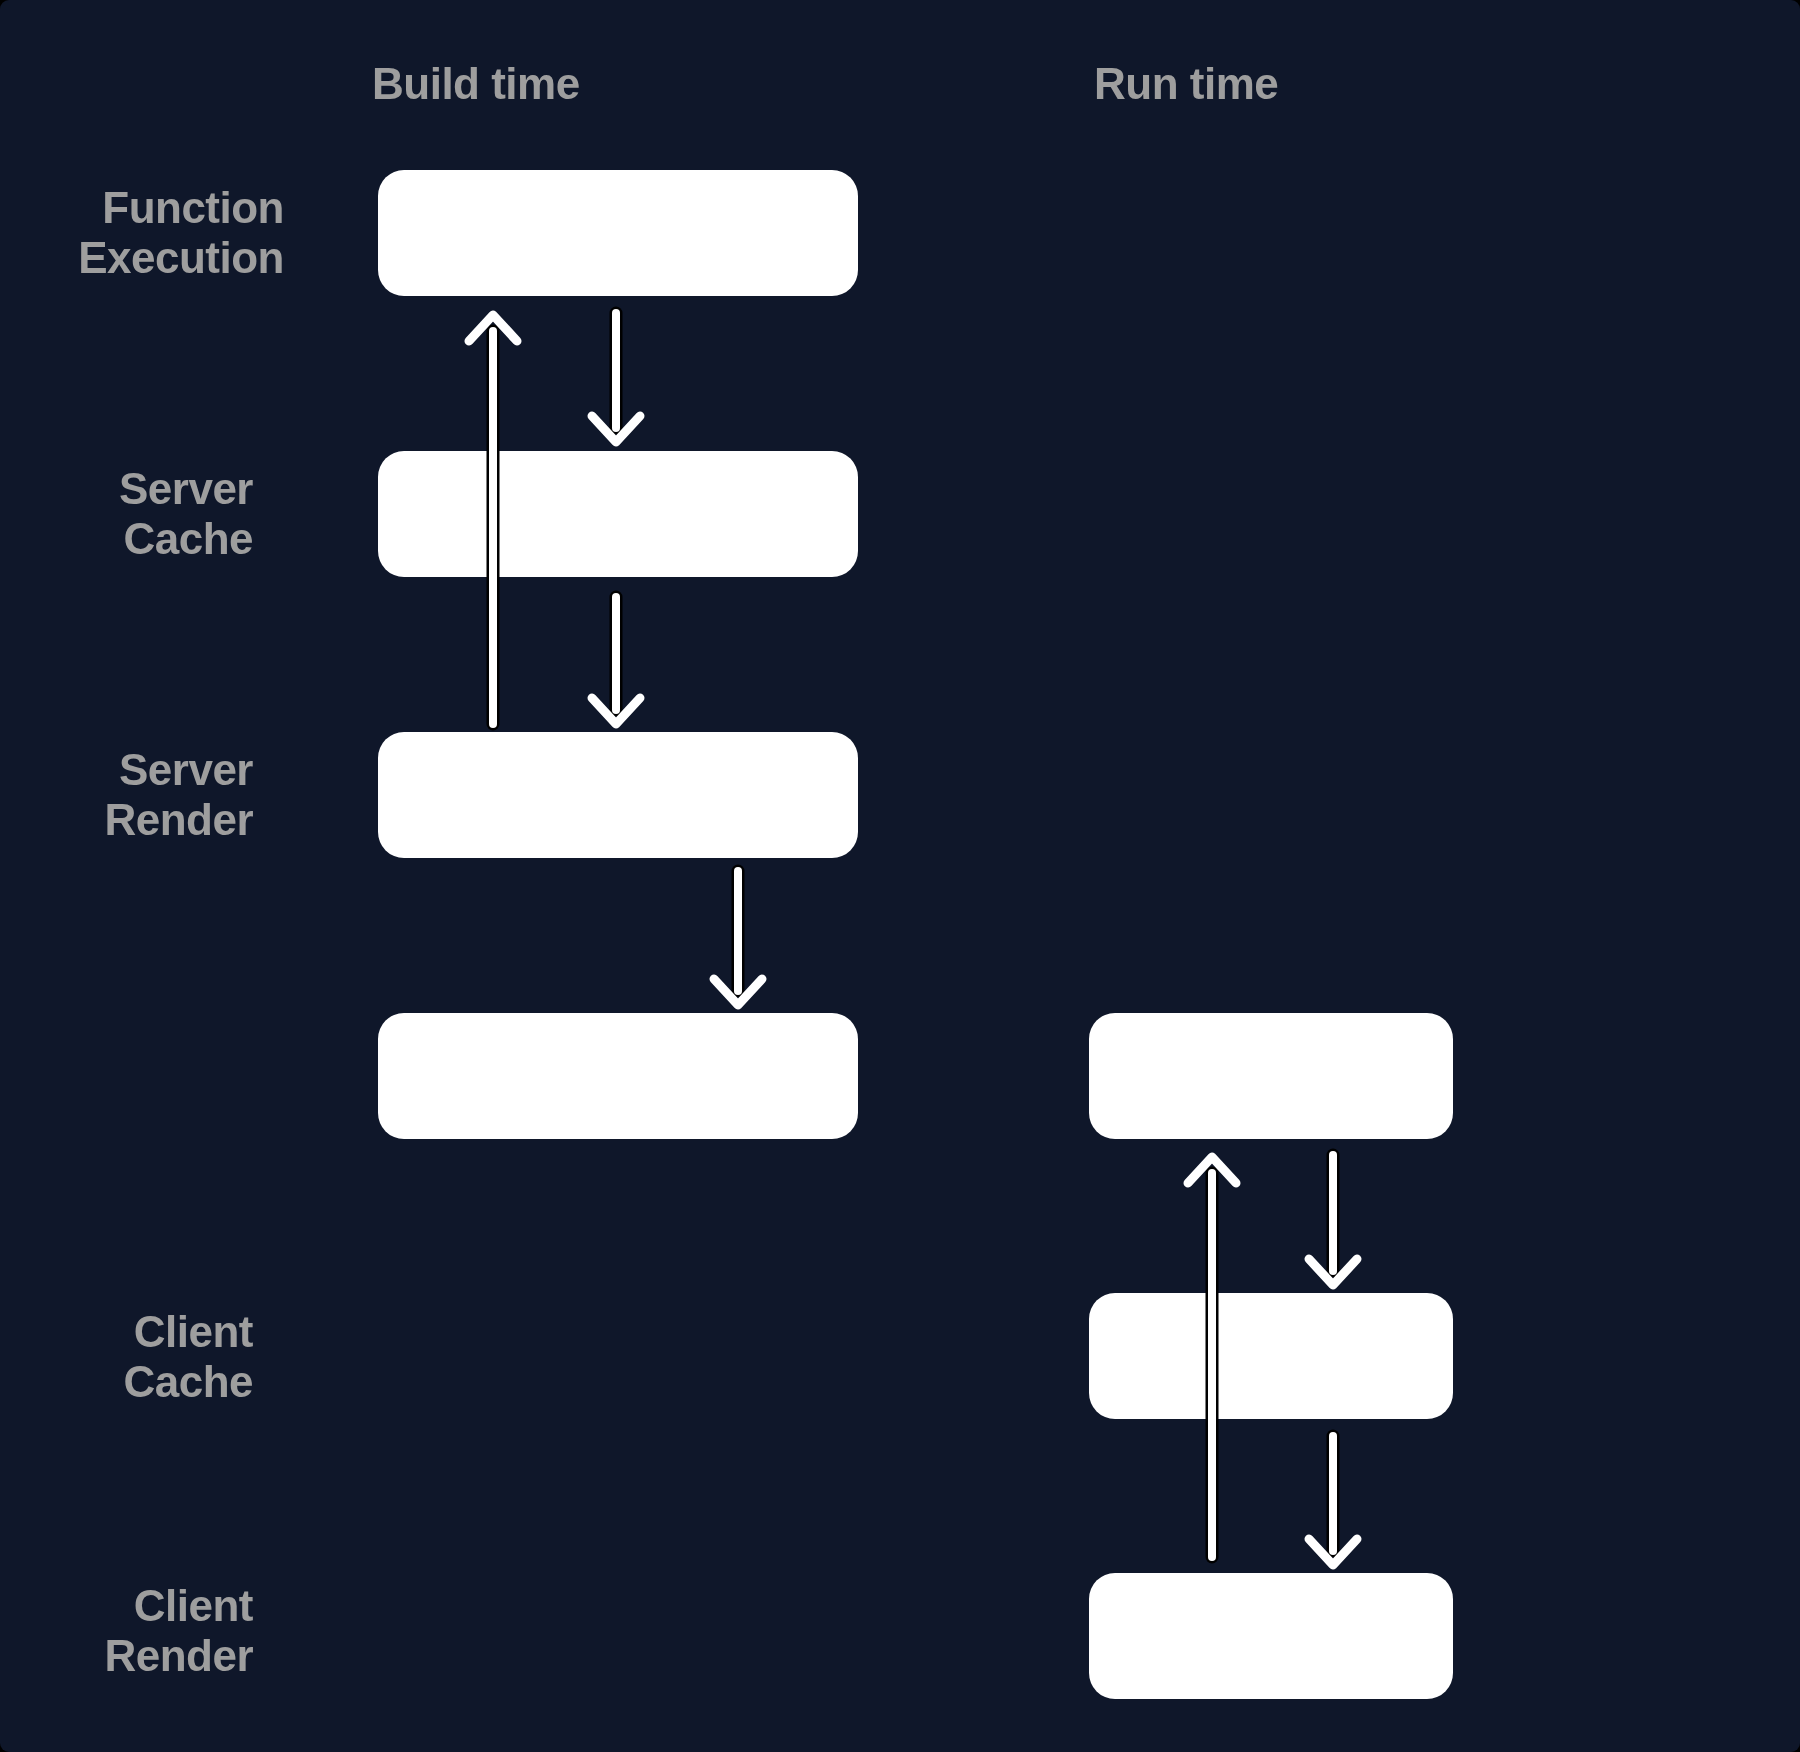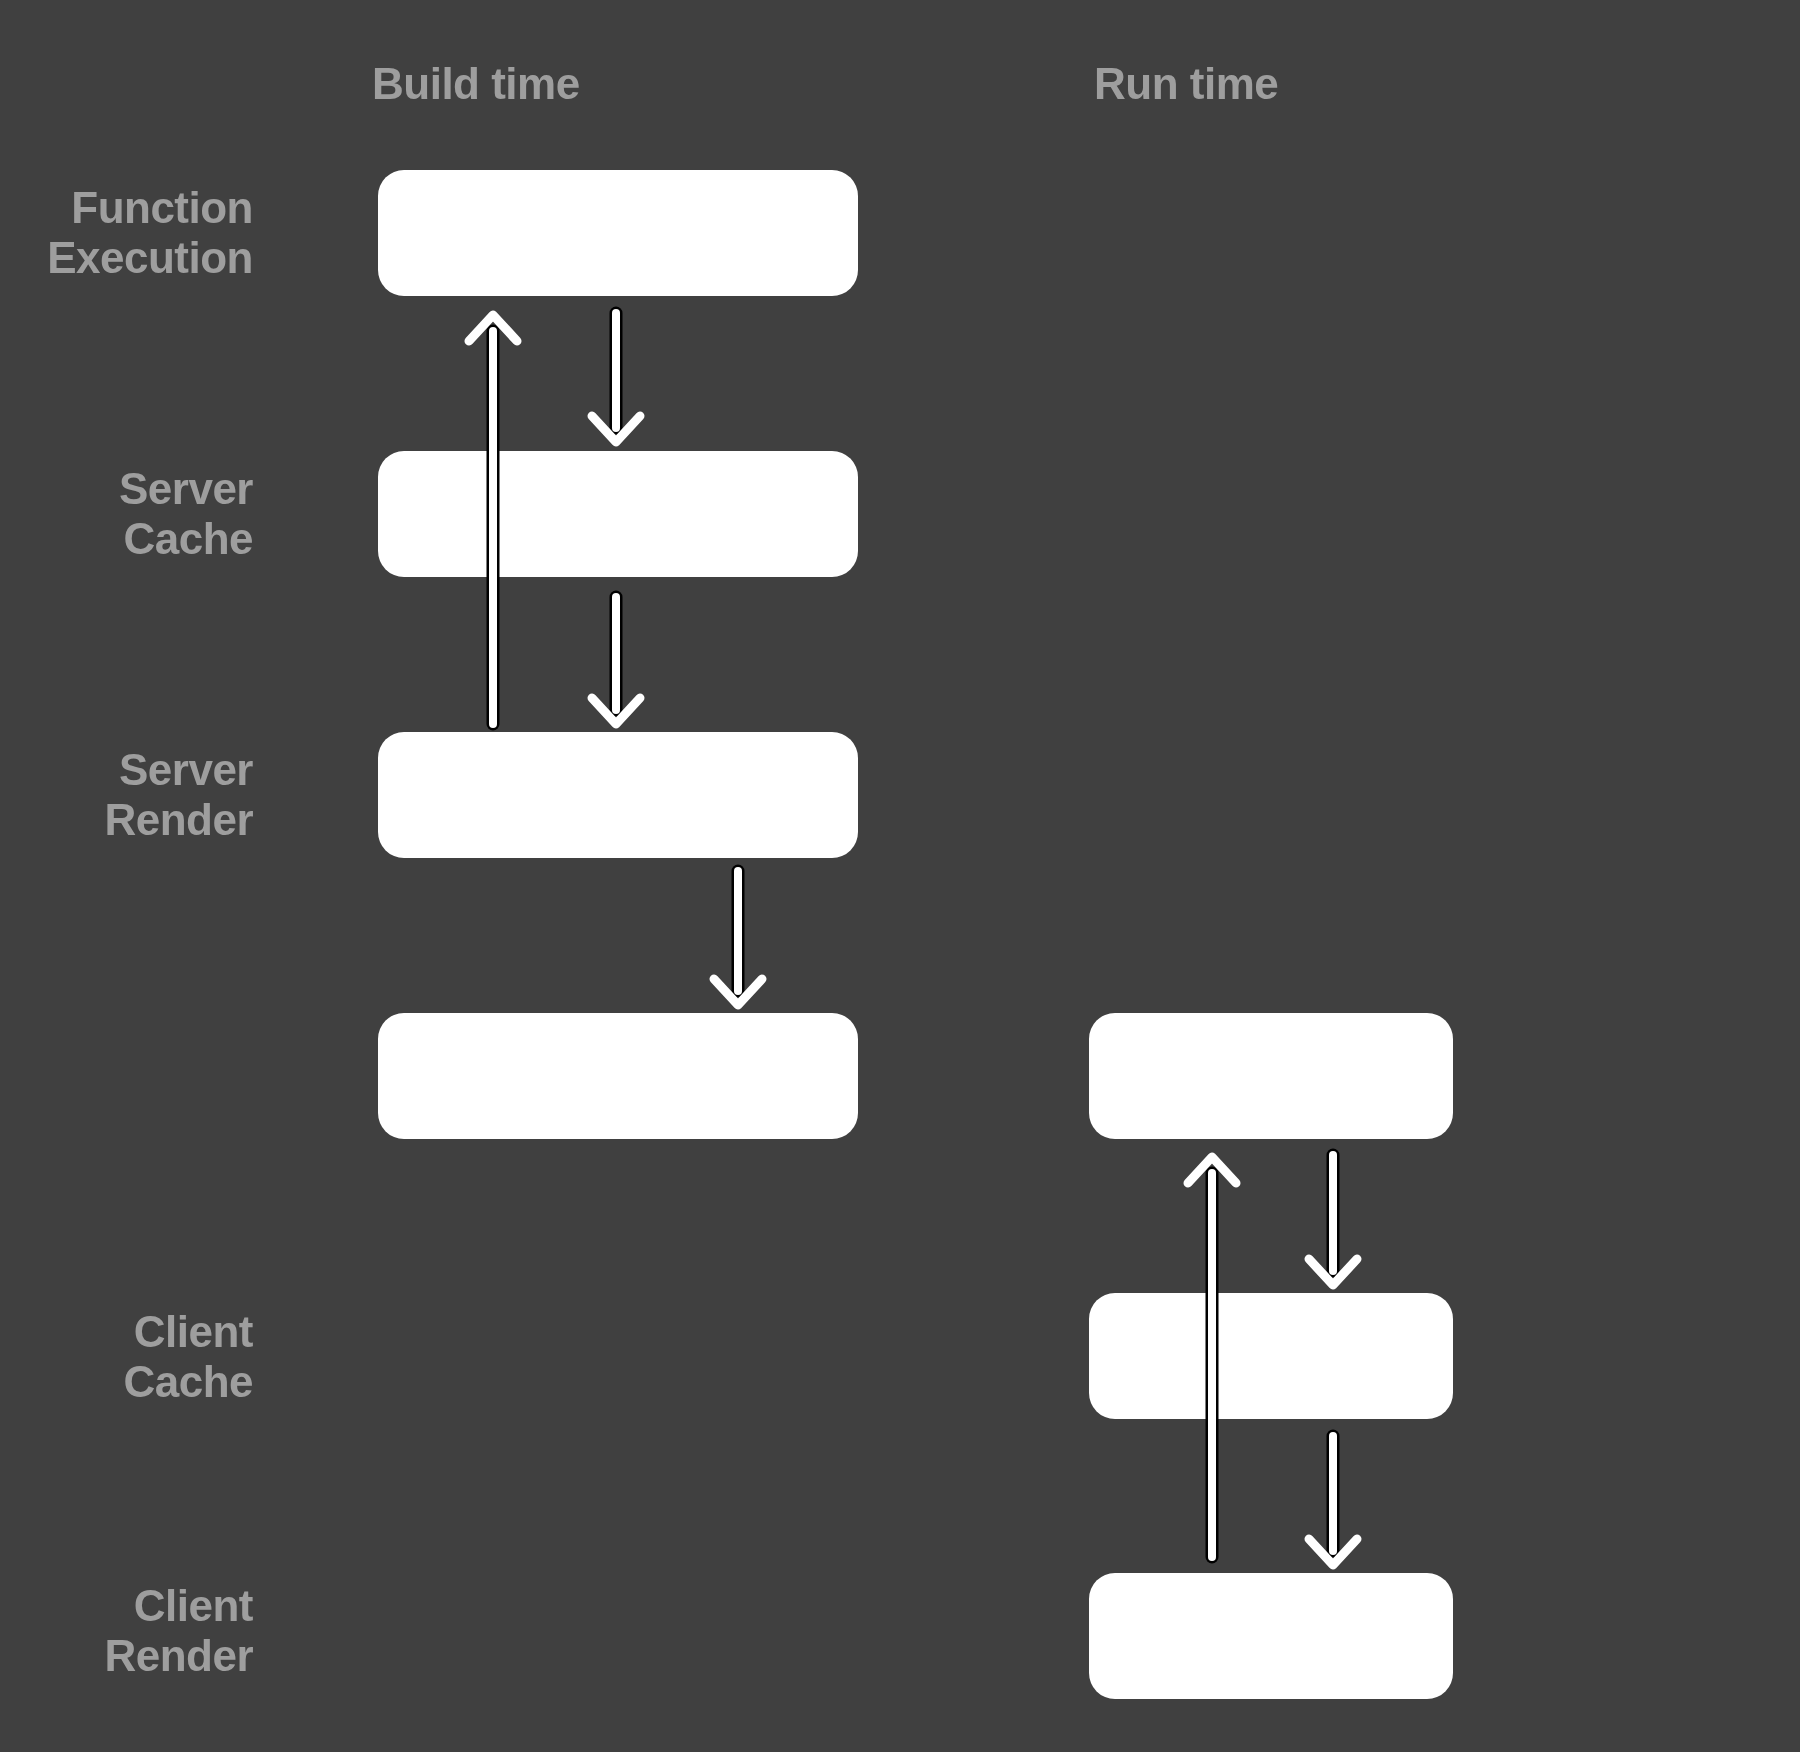--- a/index.html
+++ b/index.html
@@ -4,23 +4,24 @@
 <style>
   html, body {
     margin: 0;
     padding: 0;
     background: #000000;
   }
   .canvas {
     position: relative;
     width: 1800px;
     height: 1752px;
-    background: #404040;
+    background: #0f172a;
     overflow: hidden;
     font-family: "Liberation Sans", sans-serif;
+    border-radius: 9px;
   }
   .heading {
     position: absolute;
     color: #9e9e9e;
     font-size: 44px;
     font-weight: 700;
     line-height: 52px;
     letter-spacing: -0.5px;
     white-space: nowrap;
   }
@@ -70,21 +71,21 @@
   }
 </style>
 </head>
 <body>
 
 <div class="canvas">
 
   <div class="heading" style="left:372px; top:58px;">Build time</div>
   <div class="heading" style="left:1094px; top:58px;">Run time</div>
 
-  <div class="row-label" style="top:183px;">Function
+  <div class="row-label" style="top:183px;margin-left:31px;">Function
 Execution</div>
   <div class="row-label" style="top:464px;">Server
 Cache</div>
   <div class="row-label" style="top:745px;">Server
 Render</div>
   <div class="row-label" style="top:1307px;">Client
 Cache</div>
   <div class="row-label" style="top:1581px;">Client
 Render</div>
 

